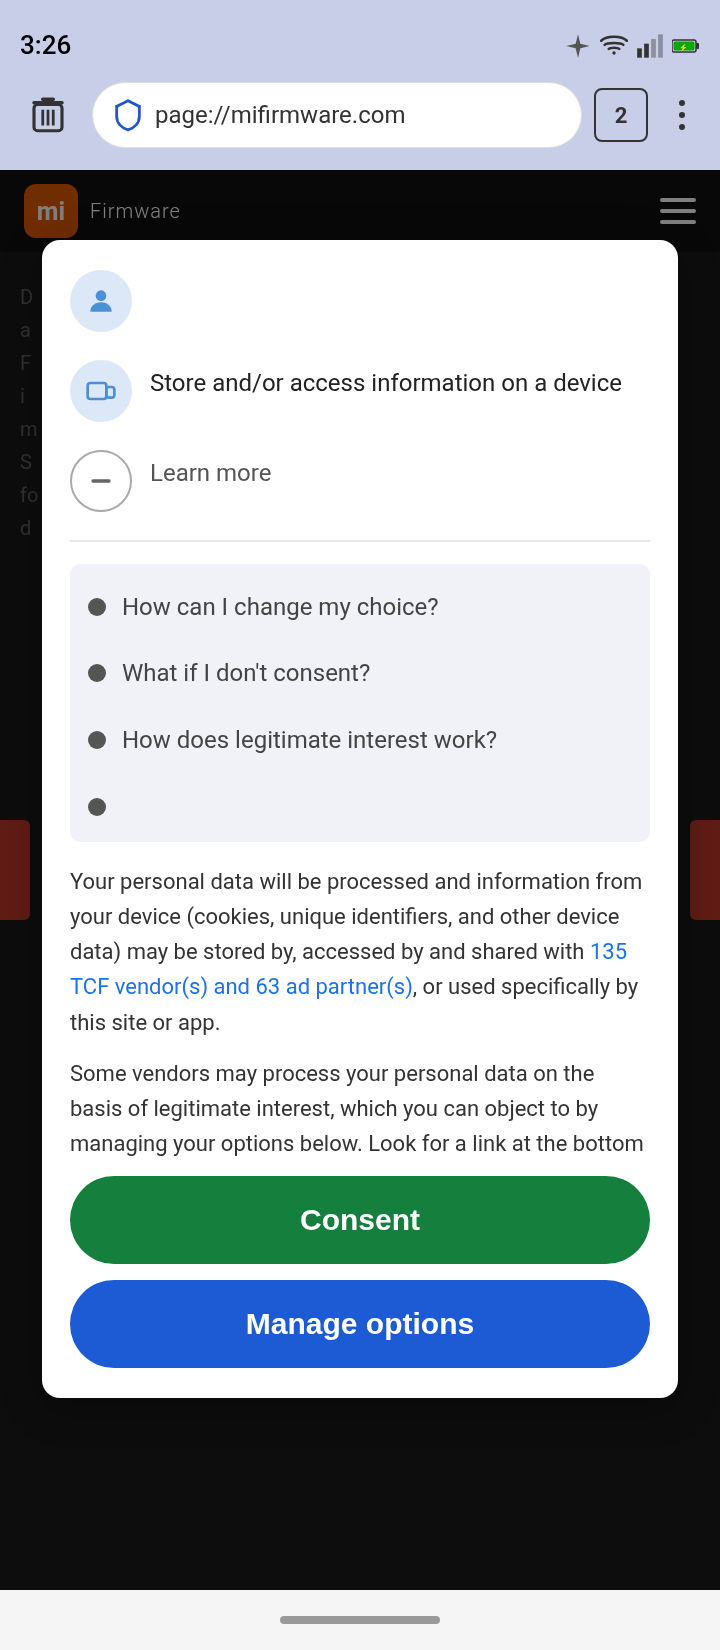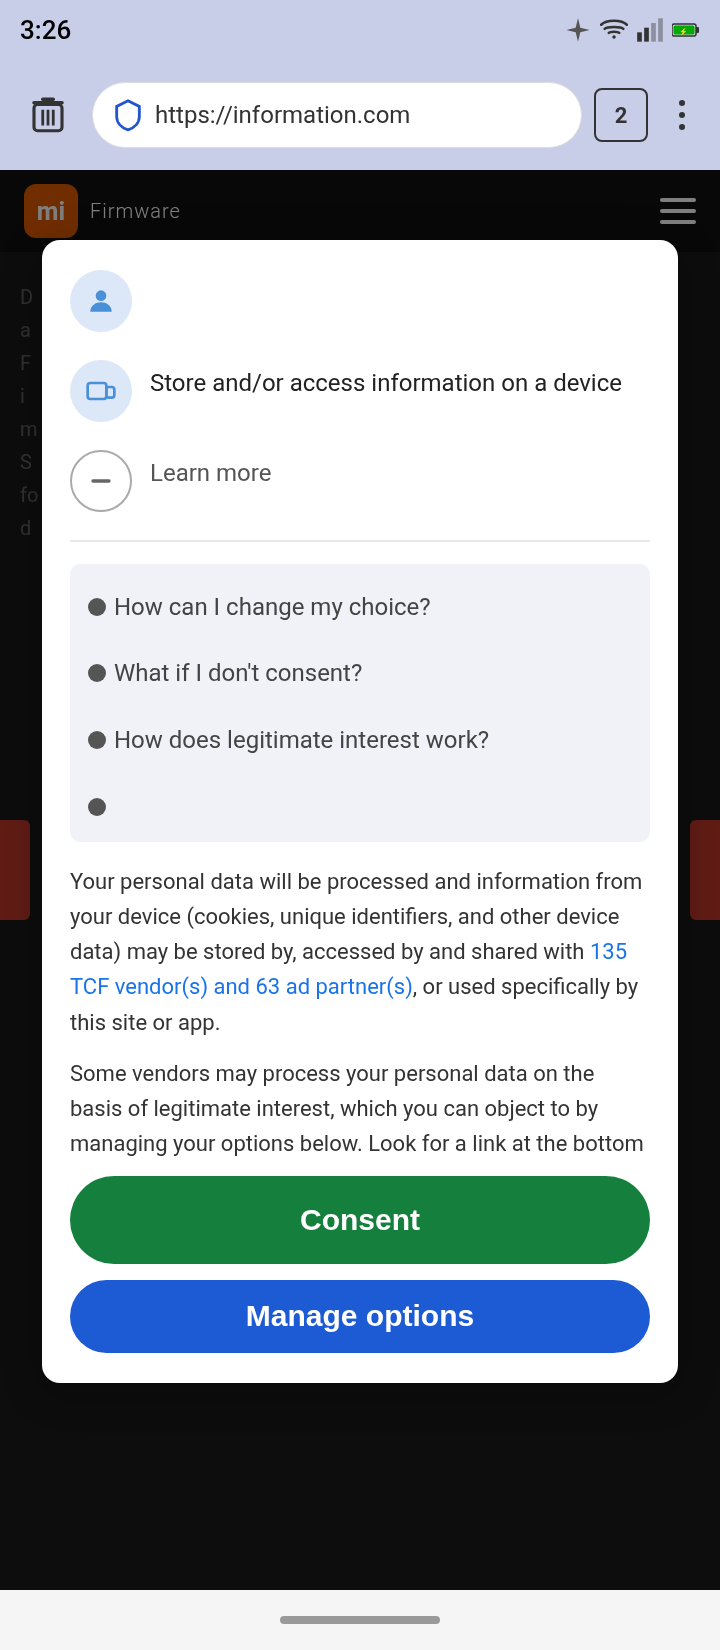--- a/index.html
+++ b/index.html
@@ -12,21 +12,21 @@
       position: relative;
       overflow: hidden;
     }
 
     
     .status-bar {
       width: 720px;
       height: 60px;
       background: #c8cde8;
       display: flex;
-      align-items: center;
+      align-items: flex-end;
       justify-content: space-between;
       padding: 0 20px;
       position: relative;
       z-index: 100;
       gap: 8px;
     }
     .status-bar-time {
       font-size: 26px;
       font-weight: 500;
       color: #000;
@@ -278,21 +278,21 @@
     
     .faq-section {
       background: #f0f2f8;
       border-radius: 10px;
       padding: 10px 18px;
       margin-bottom: 22px;
     }
     .faq-item {
       display: flex;
       align-items: flex-start;
-      gap: 8px;
+      gap: 16px;
       padding: 16px 0;
     }
     .faq-bullet {
       width: 18px;
       height: 18px;
       background: #555;
       border-radius: 50%;
       flex-shrink: 0;
       margin-top: 8px;
     }
@@ -333,21 +333,21 @@
       font-size: 30px;
       font-weight: 600;
       cursor: pointer;
       margin-bottom: 16px;
       display: flex;
       align-items: center;
       justify-content: center;
     }
     .manage-btn {
       width: 100%;
-      height: 73px;
+      height: 88px;
       background: #1d5bd4;
       border-radius: 44px;
       border: none;
       color: #fff;
       font-size: 30px;
       font-weight: 600;
       cursor: pointer;
       display: flex;
       align-items: center;
       justify-content: center;
@@ -415,21 +415,21 @@
       <rect x="4" y="6" width="16" height="15" rx="2" fill="none" stroke="#333" stroke-width="1.8"></rect>
       <line x1="9" y1="9" x2="9" y2="18" stroke="#333" stroke-width="1.6"></line>
       <line x1="12" y1="9" x2="12" y2="18" stroke="#333" stroke-width="1.6"></line>
       <line x1="15" y1="9" x2="15" y2="18" stroke="#333" stroke-width="1.6"></line>
     </svg>
   </div>
   <div class="address-bar">
     <svg class="address-bar-shield" viewBox="0 0 24 24">
       <path d="M12 2 L20 6 L20 13 C20 17.5 16.5 21 12 22.5 C7.5 21 4 17.5 4 13 L4 6 Z" fill="none" stroke="#2255cc" stroke-width="2"></path>
     </svg>
-    <span class="address-bar-url">https://information.com</span>
+    <span class="address-bar-url">page://mifirmware.com</span>
   </div>
   <div class="tab-count">2</div>
   <div class="menu-dots">
     <div class="dot"></div>
     <div class="dot"></div>
     <div class="dot"></div>
   </div>
 </div>
 
 <div class="website-bg"></div>

